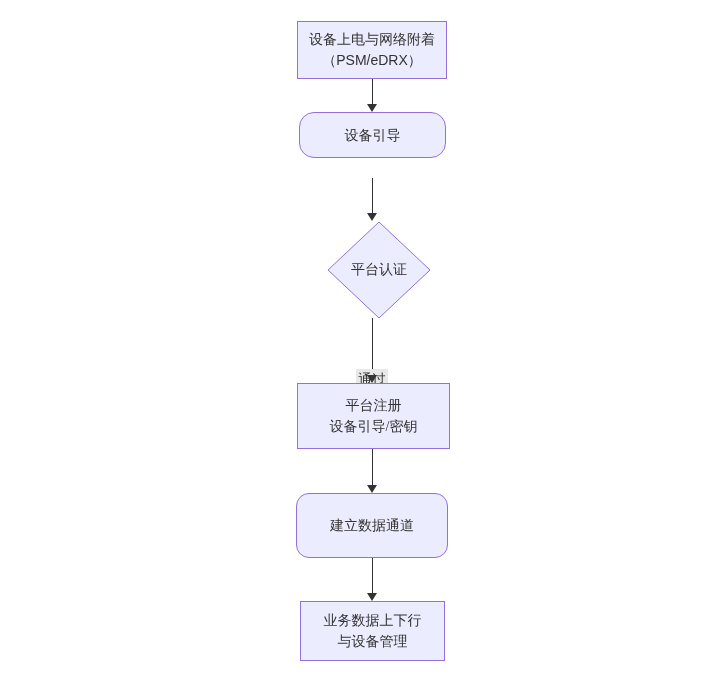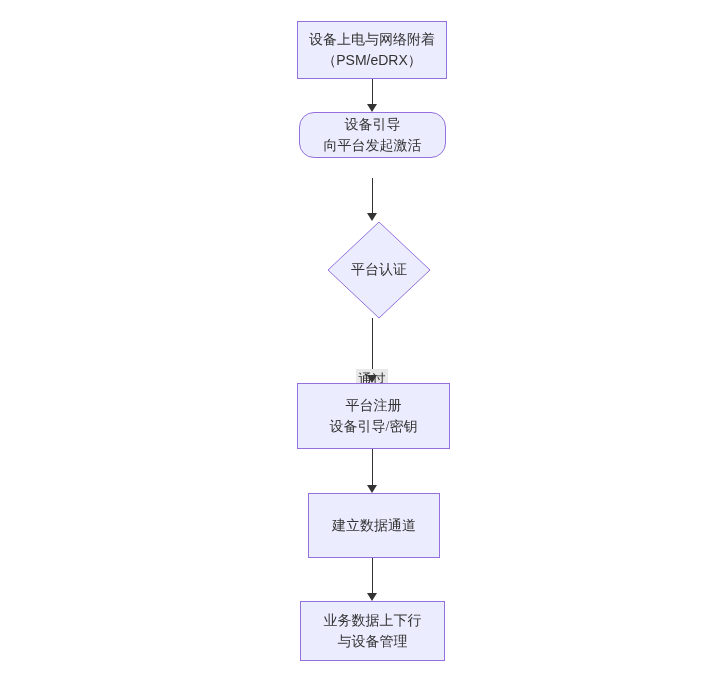--- a/index.html
+++ b/index.html
@@ -90,21 +90,20 @@
   <div class="node" style="left:297px; top:21px; width:150px; height:58px;">
     <div>设备上电与网络附着</div>
     <div>（PSM/eDRX）</div>
   </div>
 
   <div class="edge-line" style="top:79px; height:25px;"></div>
   <div class="arrowhead" style="top:104px;"></div>
 
   <div class="node" style="left:299px; top:112px; width:147px; height:46px;border-radius:15px;">
     <div>设备引导</div>
-    <div>向平台发起激活</div>
   </div>
 
   <div class="edge-line" style="top:178px; height:35px;"></div>
   <div class="arrowhead" style="top:213px;"></div>
 
   <div class="diamond-wrap">
     <svg width="104" height="98" viewBox="0 0 104 98">
       <polygon points="52,1 103,49 52,97 1,49" fill="#ECECFF" stroke="#9370DB" stroke-width="1"></polygon>
     </svg>
     <div class="diamond-label">平台认证</div>
@@ -115,21 +114,21 @@
   <div class="arrowhead" style="top:375px;"></div>
 
   <div class="node" style="left:297px; top:383px; width:153px; height:66px;font-family:Liberation Serif, serif;">
     <div>平台注册</div>
     <div>设备引导/密钥</div>
   </div>
 
   <div class="edge-line" style="top:449px; height:36px;"></div>
   <div class="arrowhead" style="top:485px;"></div>
 
-  <div class="node" style="left:308px; top:493px; width:132px; height:65px;">
+  <div class="node" style="left:296px; top:493px; width:152px; height:65px;border-radius:13px;">
     <div>建立数据通道</div>
   </div>
 
   <div class="edge-line" style="top:558px; height:35px;"></div>
   <div class="arrowhead" style="top:593px;"></div>
 
   <div class="node" style="left:300px; top:601px; width:145px; height:60px;">
     <div>业务数据上下行</div>
     <div>与设备管理</div>
   </div>

